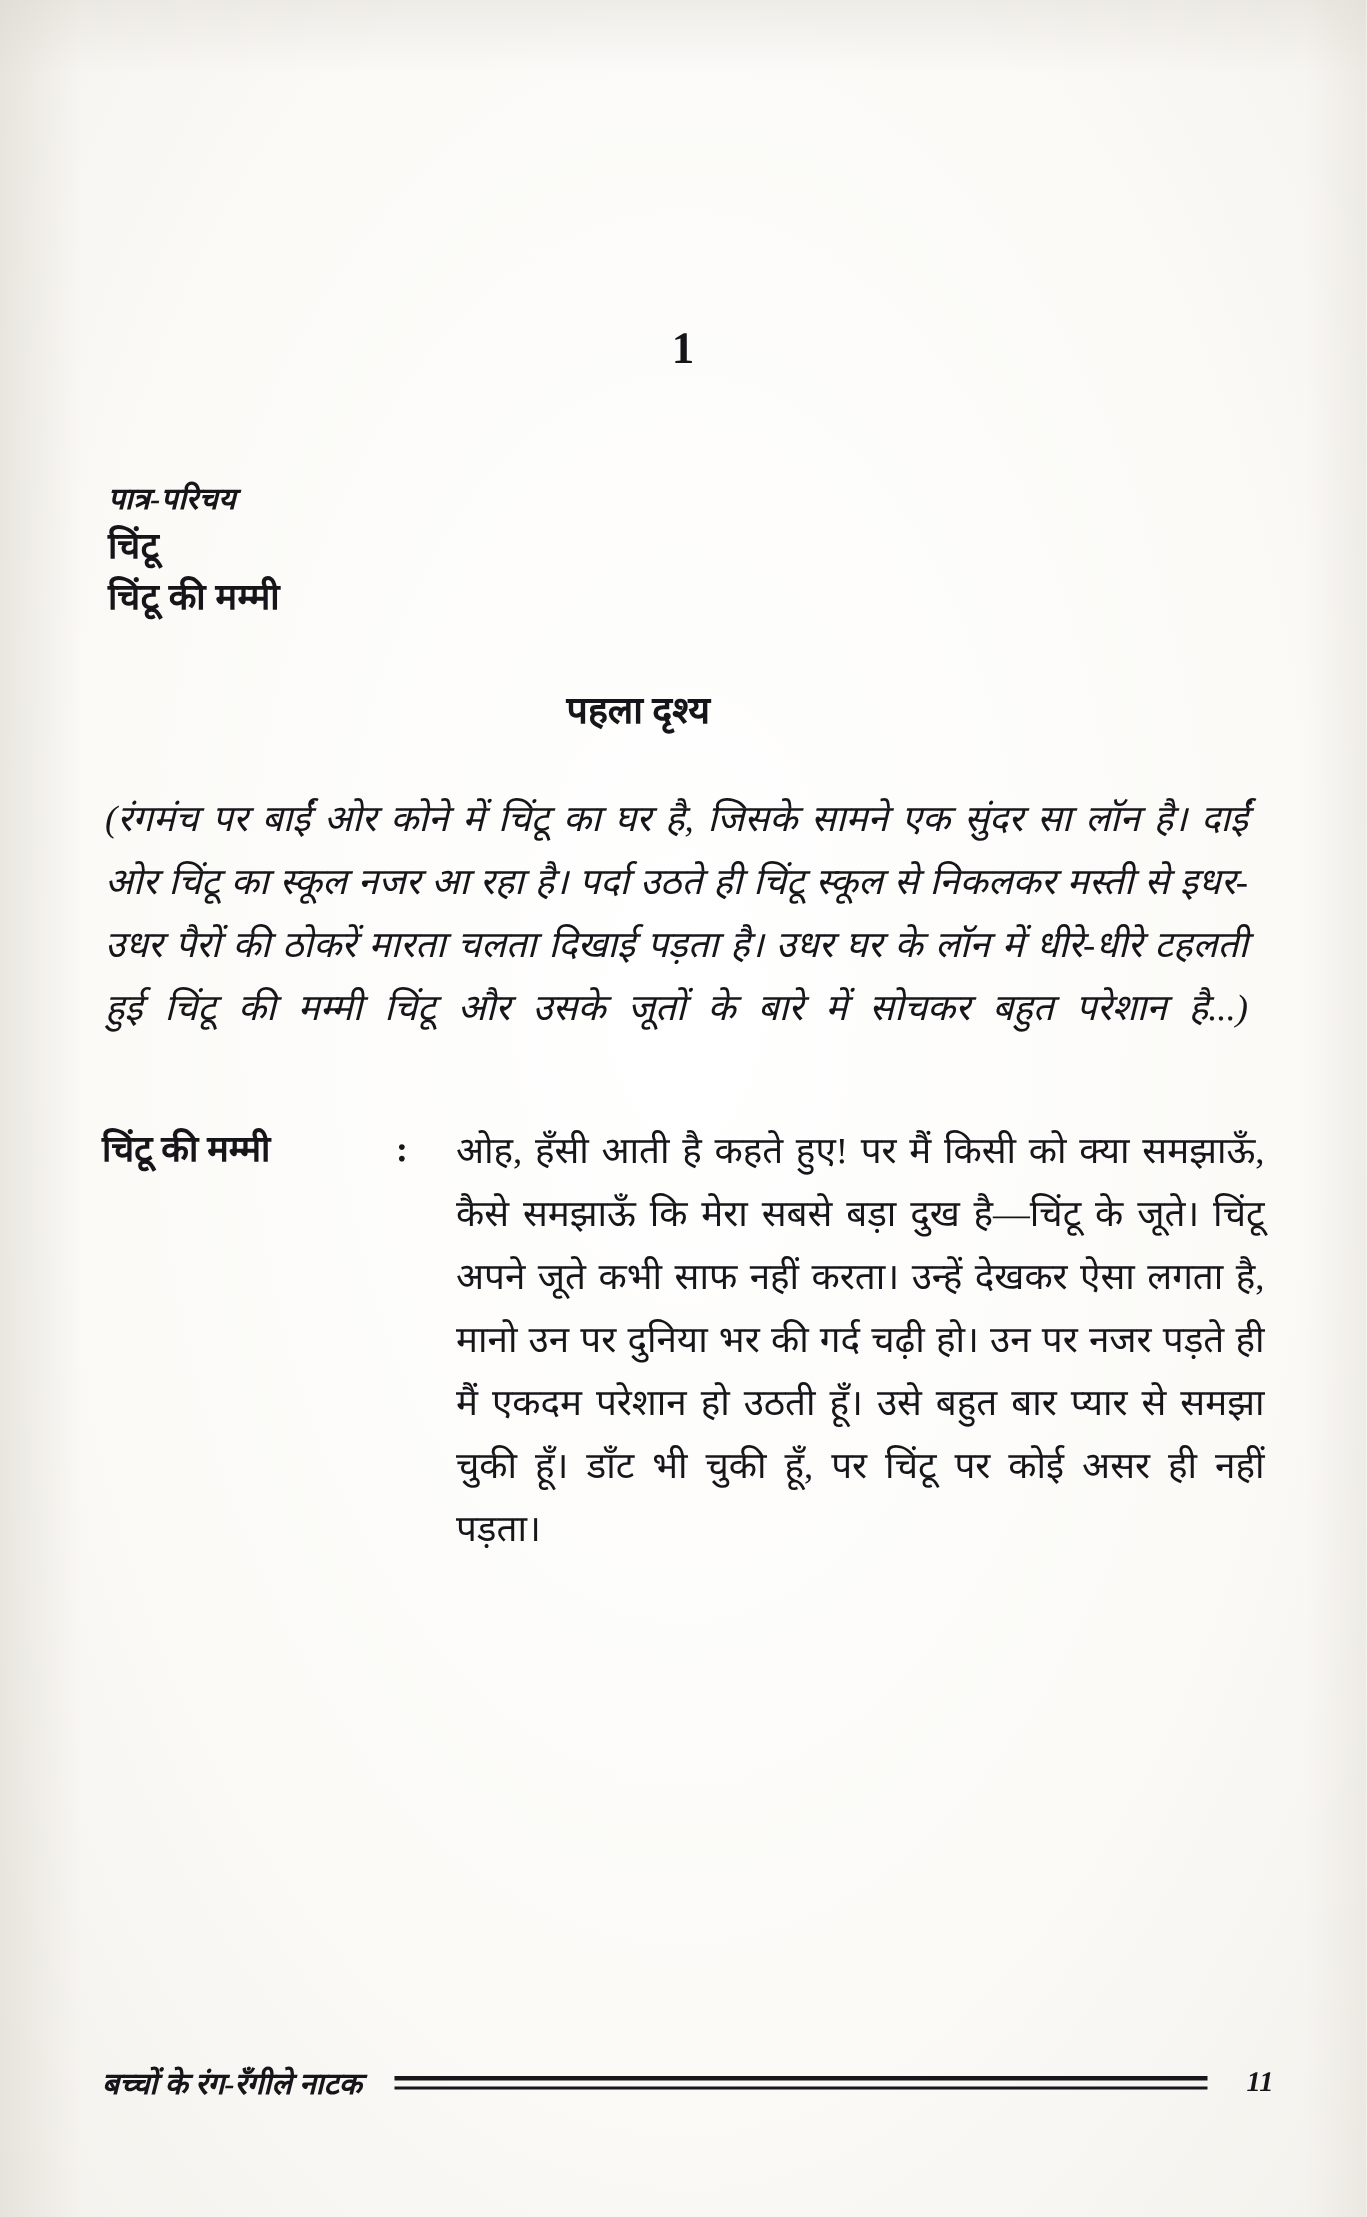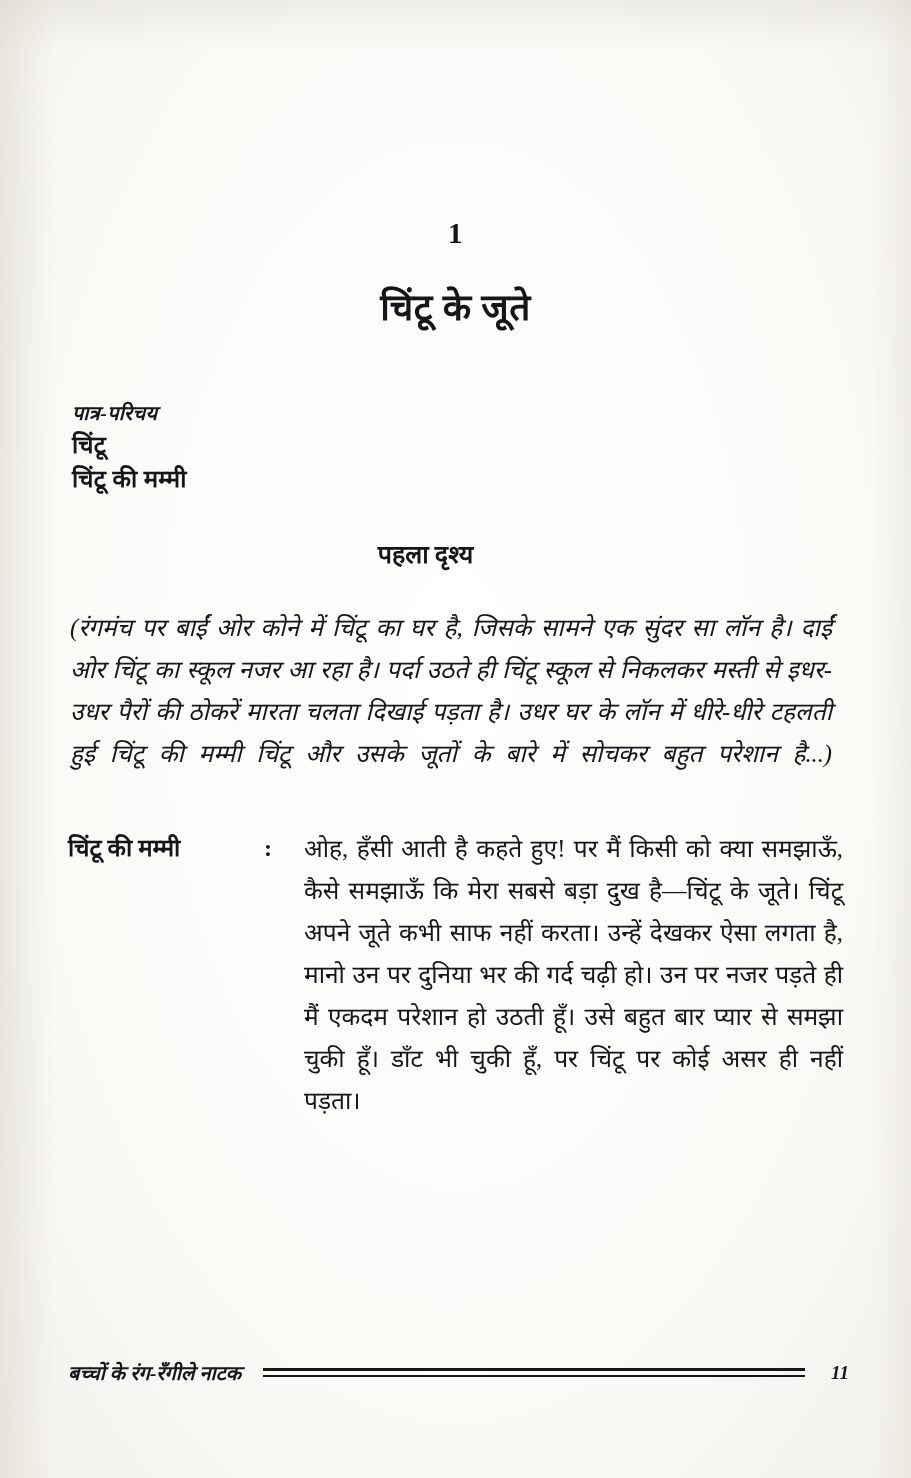--- a/index.html
+++ b/index.html
@@ -125,21 +125,21 @@
     text-align: justify;
     text-align-last: left;
     word-spacing: 1px;
   }
 
   
   .footer {
     position: absolute;
     left: 68px;
     right: 62px;
-    bottom: 92px;
+    bottom: 76px;
     display: flex;
     align-items: center;
     justify-content: space-between;
   }
   .footer-left {
     font-size: 20px;
     font-weight: 700;
     font-style: italic;
     white-space: nowrap;
   }
@@ -169,21 +169,20 @@
 </style>
 </head>
 <body>
 
 <div class="page">
 
   <div class="content">
 
     <div class="chapter-number">1</div>
 
-    <div class="chapter-title">चिंटू के जूते</div>
 
     <div class="cast">
       <div class="cast-heading">पात्र-परिचय</div>
       <div class="cast-item">चिंटू</div>
       <div class="cast-item">चिंटू की मम्मी</div>
     </div>
 
     <div class="scene-heading">पहला दृश्य</div>
 
     <div class="stage-direction">(रंगमंच पर बाईं ओर कोने में चिंटू का घर है, जिसके सामने एक सुंदर सा लॉन है। दाईं ओर चिंटू का स्कूल नजर आ रहा है। पर्दा उठते ही चिंटू स्कूल से निकलकर मस्ती से इधर-उधर पैरों की ठोकरें मारता चलता दिखाई पड़ता है। उधर घर के लॉन में धीरे-धीरे टहलती हुई चिंटू की मम्मी चिंटू और उसके जूतों के बारे में सोचकर बहुत परेशान है...)</div>

